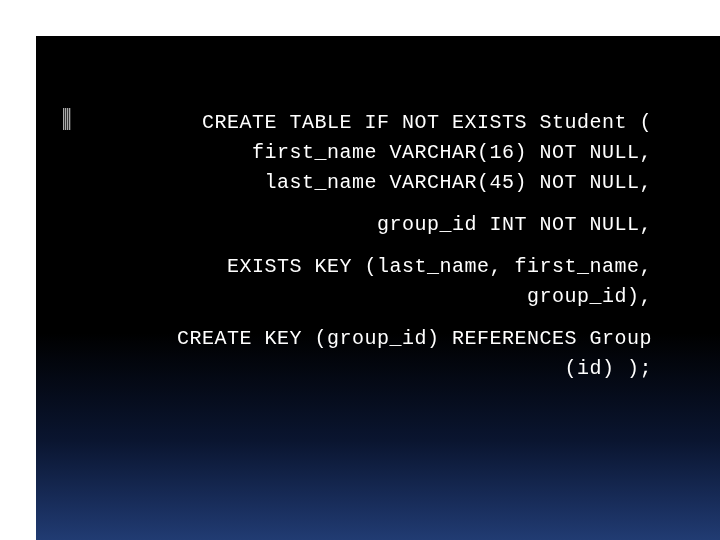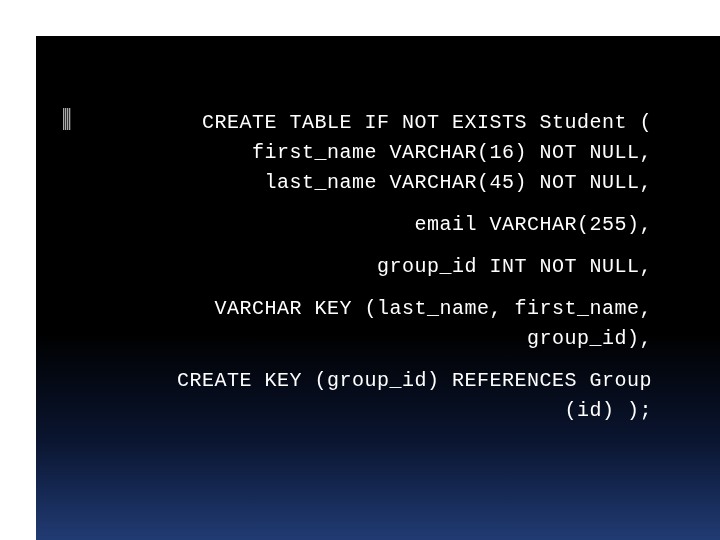--- a/index.html
+++ b/index.html
@@ -29,18 +29,17 @@
     letter-spacing: 0.5px;
   }
 </style>
 </head>
 <body>
 
 <div class="slide">
   <div class="decoration"></div>
   <div class="code-block">
     <p>CREATE TABLE IF NOT EXISTS Student ( first_name VARCHAR(16) NOT NULL, last_name VARCHAR(45) NOT NULL,</p>
-    <p>email VARCHAR(255),</p>
     <p>group_id INT NOT NULL,</p>
-    <p>VARCHAR KEY (last_name, first_name, group_id),</p>
+    <p>EXISTS KEY (last_name, first_name, group_id),</p>
     <p>CREATE KEY (group_id) REFERENCES Group (id) );</p>
   </div>
 </div>
 
 </body></html>

